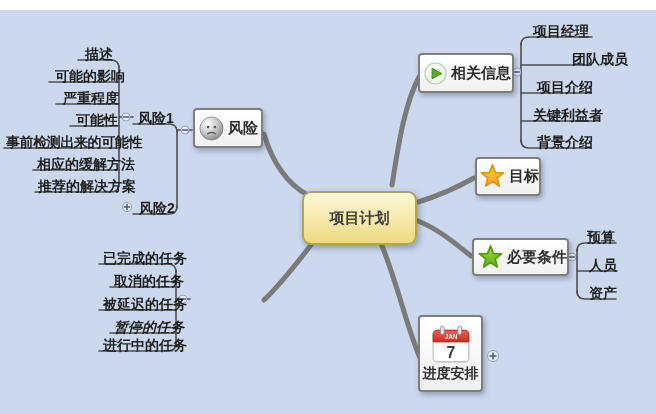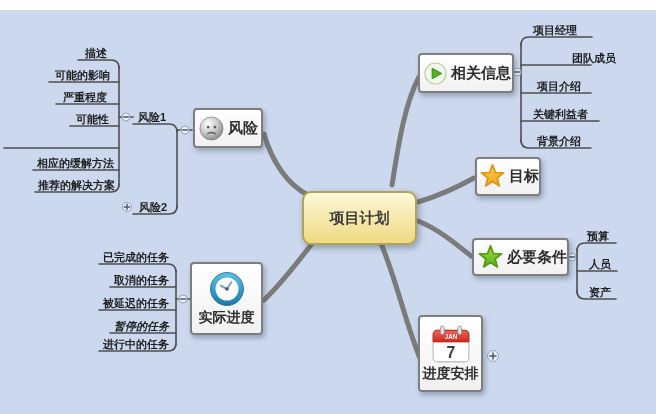--- a/index.html
+++ b/index.html
@@ -11,21 +11,21 @@
   .wire{stroke:#4f4f4f;stroke-width:1.6;fill:none;stroke-linecap:round;}
   .collapse-circle{fill:#e9eef7;stroke:#94a4c2;stroke-width:1;}
   .collapse-glyph{stroke:#4e5a6b;stroke-width:1.5;stroke-linecap:round;}
   .topic{position:absolute;display:flex;align-items:center;gap:4px;padding:7px 4px;box-sizing:border-box;
          background:linear-gradient(#ffffff,#f1f1f1);border:2px solid #7e7e7e;border-radius:4px;
          box-shadow:2px 3px 5px rgba(50,60,80,.35);font-size:15px;font-weight:bold;color:#2e2e2e;white-space:nowrap;}
   .topic.vertical{flex-direction:column;justify-content:center;gap:1px;font-size:14px;}
   #center-topic{position:absolute;left:302px;top:191px;width:115px;height:54px;display:flex;align-items:center;justify-content:center;
          background:linear-gradient(#fdf8d8,#efda81);border:2px solid #b2a355;border-radius:9px;box-sizing:border-box;
          box-shadow:2px 3px 6px rgba(50,60,80,.4);font-size:15px;font-weight:bold;color:#3c3c3c;}
-  .leaf{position:absolute;font-size:11px;font-weight:bold;color:#1e1e1e;white-space:nowrap;}
+  .leaf{position:absolute;font-size:14px;font-weight:bold;color:#1e1e1e;white-space:nowrap;}
   .icon{flex:0 0 auto;display:block;}
 </style>
 </head>
 <body>
 
 <div id="stage">
   <div id="canvas-bg"></div>
 
   <svg id="wires" viewBox="0 0 656 414">
     <defs>
@@ -182,38 +182,29 @@
       <rect x="2" y="6" width="34" height="30" rx="4" fill="#ffffff" stroke="#b5b5b5" stroke-width="1"></rect>
       <path d="M 2,17 V 10 Q 2,6 6,6 H 32 Q 36,6 36,10 V 17 Z" fill="url(#calHead)" stroke="#a52018" stroke-width="0.8"></path>
       <rect x="9" y="2" width="3.5" height="8" rx="1.7" fill="#e6e6e6" stroke="#909090" stroke-width="0.8"></rect>
       <rect x="25.5" y="2" width="3.5" height="8" rx="1.7" fill="#e6e6e6" stroke="#909090" stroke-width="0.8"></rect>
       <text x="19" y="14.5" font-size="6" font-weight="bold" fill="#ffffff" text-anchor="middle">JAN</text>
       <text x="19" y="32" font-size="15" font-weight="bold" fill="#3d3d3d" text-anchor="middle">7</text>
     </svg>
     <span>进度安排</span>
   </div>
 
-  <div class="topic vertical" style="left:190px;top:262px;width:73px;height:73px;">
-    <svg class="icon" width="38" height="38" viewBox="-19 -19 38 38">
-      <circle cx="0" cy="0" r="16.5" fill="url(#clockGrad)" stroke="#16678f" stroke-width="0.8"></circle>
-      <circle cx="0" cy="0" r="11.5" fill="#fbfdff"></circle>
-      <line x1="0" y1="0" x2="-6" y2="-3.2" stroke="#8aa2b8" stroke-width="2.4" stroke-linecap="round"></line>
-      <line x1="0" y1="0" x2="4.5" y2="-7" stroke="#8aa2b8" stroke-width="2" stroke-linecap="round"></line>
-      <circle cx="0" cy="0" r="1.7" fill="#3c5a70"></circle>
-    </svg>
-    <span>实际进度</span>
-  </div>
 
   <span class="leaf" style="left:138px;top:110px;">风险1</span>
   <span class="leaf" style="left:139px;top:200px;">风险2</span>
 
   <span class="leaf" style="left:85px;top:46px;">描述</span>
   <span class="leaf" style="left:55px;top:68px;">可能的影响</span>
   <span class="leaf" style="left:63px;top:90px;">严重程度</span>
   <span class="leaf" style="left:76px;top:112px;">可能性</span>
+  <span class="leaf" style="left:6px;top:134px;letter-spacing:-0.4px;">事前检测出来的可能性</span>
   <span class="leaf" style="left:37px;top:156px;">相应的缓解方法</span>
   <span class="leaf" style="left:38px;top:178px;">推荐的解决方案</span>
 
   <span class="leaf" style="left:533px;top:23px;">项目经理</span>
   <span class="leaf" style="left:537px;top:51px;margin-left:35px;">团队成员</span>
   <span class="leaf" style="left:537px;top:79px;">项目介绍</span>
   <span class="leaf" style="left:533px;top:107px;">关键利益者</span>
   <span class="leaf" style="left:537px;top:134px;">背景介绍</span>
 
   <span class="leaf" style="left:587px;top:229px;">预算</span>

